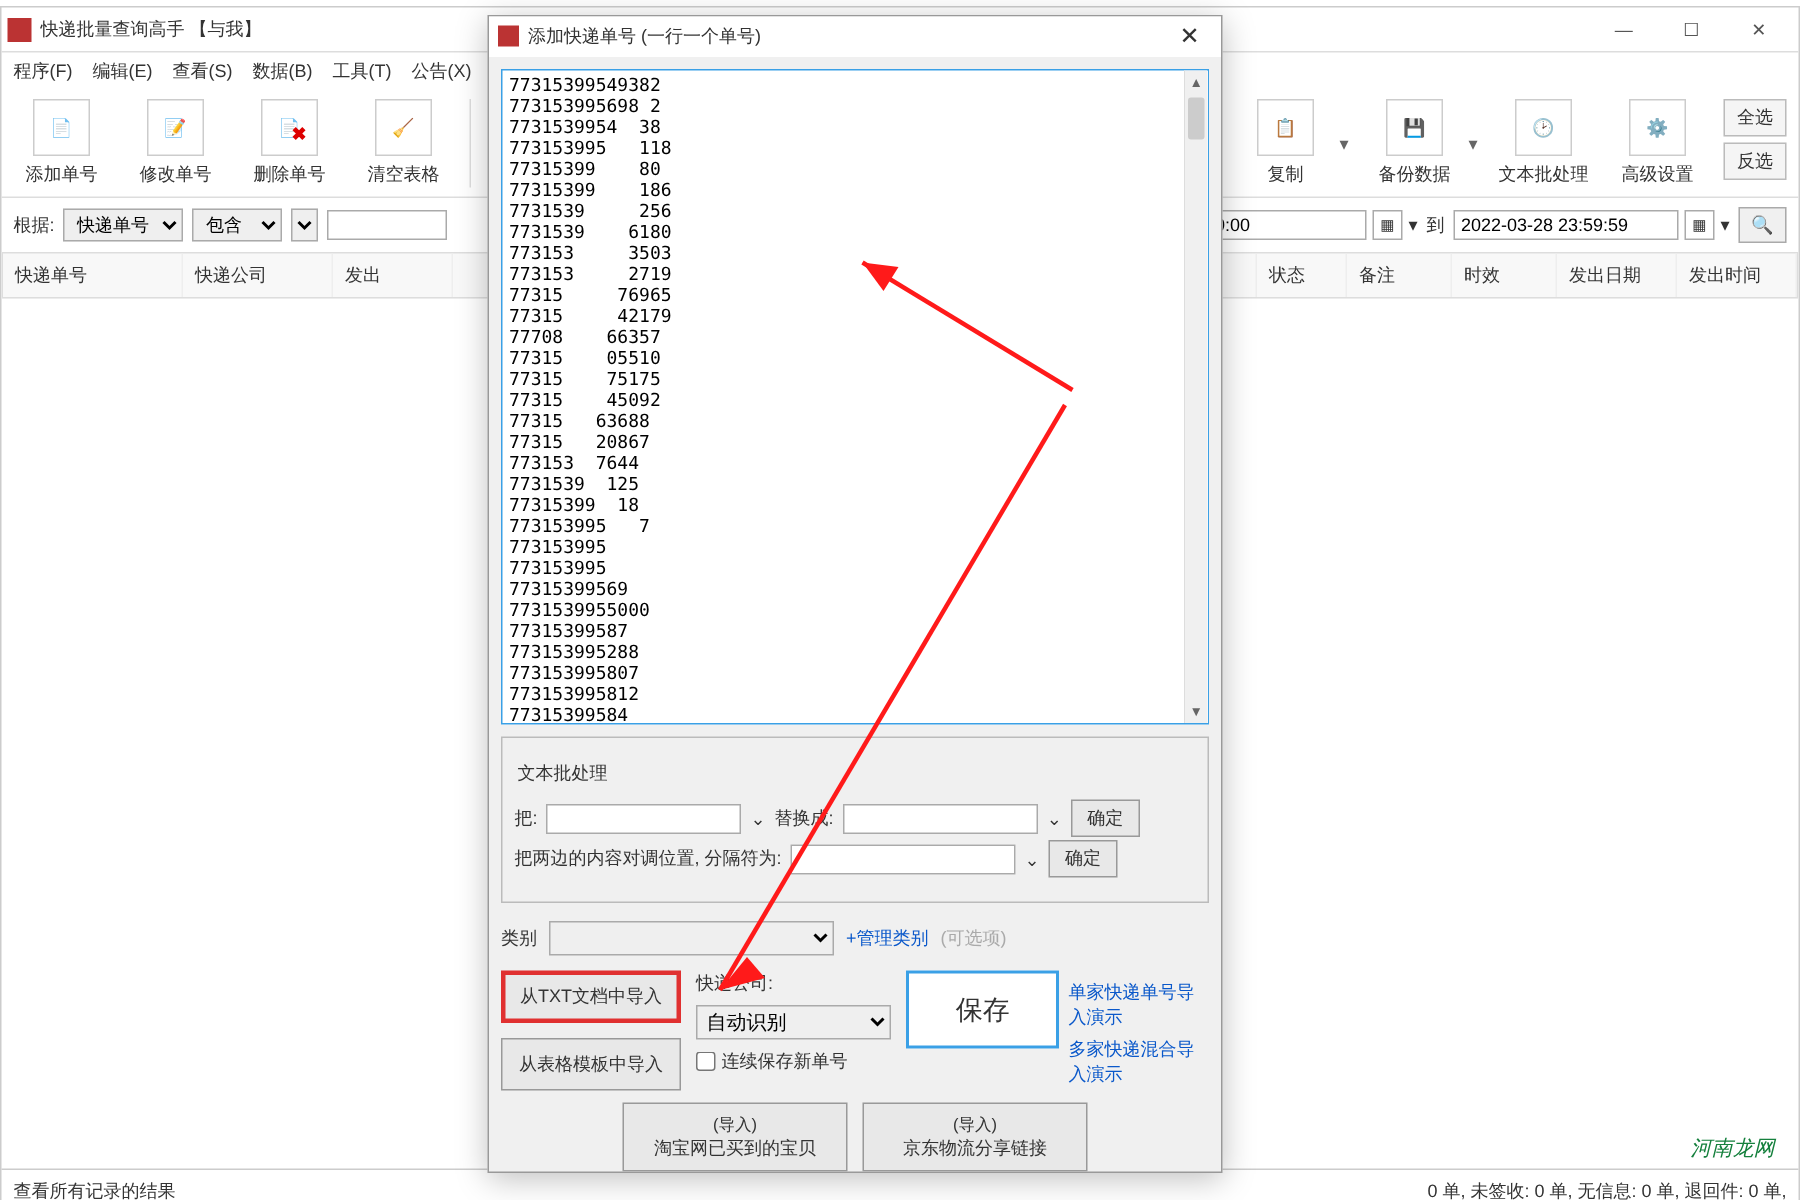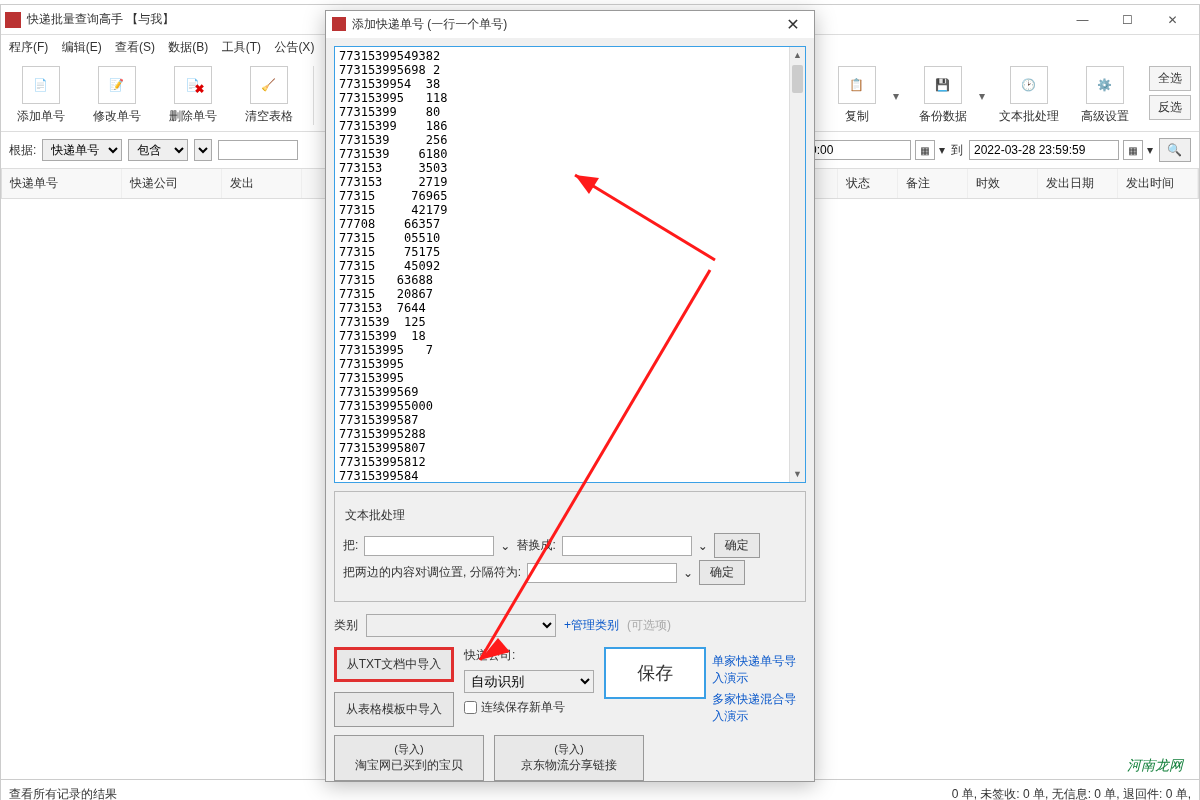--- a/index.html
+++ b/index.html
@@ -57,21 +57,21 @@
 .modal .bottom { display:flex; margin:0 8px 8px; gap:10px; }
 .modal .import-col { display:flex; flex-direction:column; gap:10px; }
 .modal .import-btn { border:1px solid #999; background:#e8e8e8; padding:8px 10px; width:120px; cursor:pointer; text-align:center; }
 .modal .import-btn.hl { border:3px solid #e03030; padding:6px 8px; }
 .modal .company-col { display:flex; flex-direction:column; gap:6px; }
 .modal .company-col select { width:130px; border:1px solid #aaa; padding:2px; }
 .modal .chk { display:flex; align-items:center; gap:4px; }
 .modal .save-btn { width:130px; height:52px; border:2px solid #3aa0e6; display:flex; align-items:center; justify-content:center; font-size:18px; cursor:pointer; background:#fff; }
 .modal .demo-col { display:flex; flex-direction:column; gap:4px; margin-top:6px; }
 .modal .demo-col a { color:#0a58ca; font-size:12px; cursor:pointer; text-decoration:none; }
-.modal .last-row { display:flex; gap:10px; margin:0 8px; }
+.modal .last-row { display:flex; gap:10px; margin:0 8px;justify-content:center; }
 .modal .last-row .demo { border:1px solid #999; background:#e8e8e8; padding:6px 8px; width:150px; text-align:center; }
 .modal .last-row .demo .sub { font-size:11px; }
 
 
 .arrow { position:absolute; pointer-events:none; }
 .arrow svg line { stroke:#ff1a1a; stroke-width:3; }
 .arrow svg polygon { fill:#ff1a1a; }
 
 .optional { color:#aaa; }
 .link { color:#0a58ca; }

